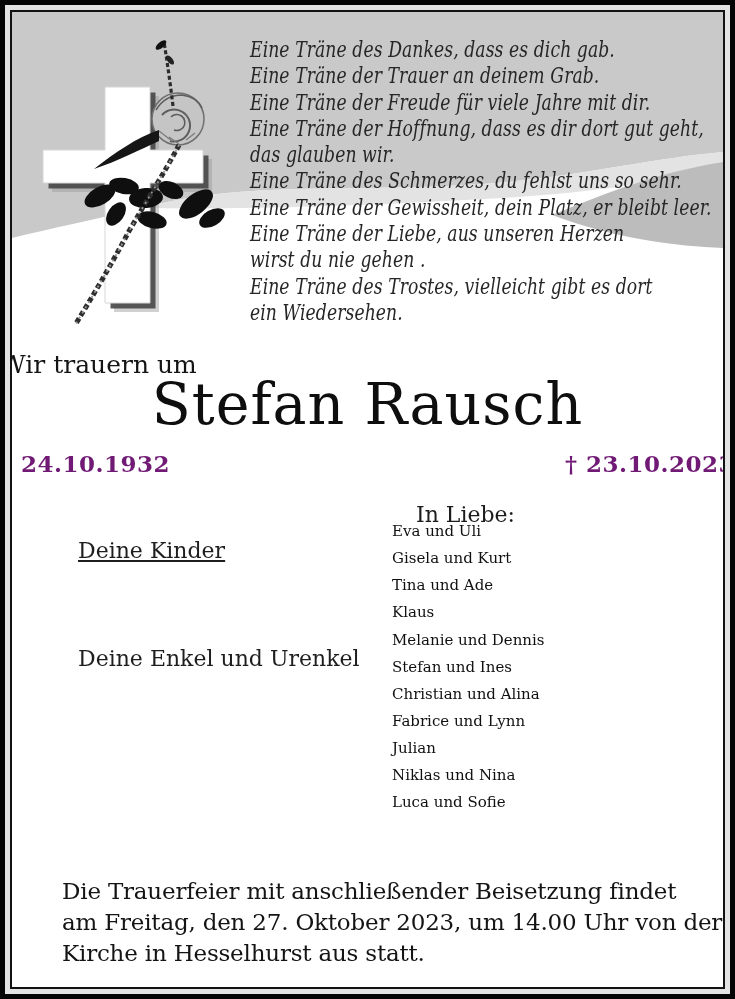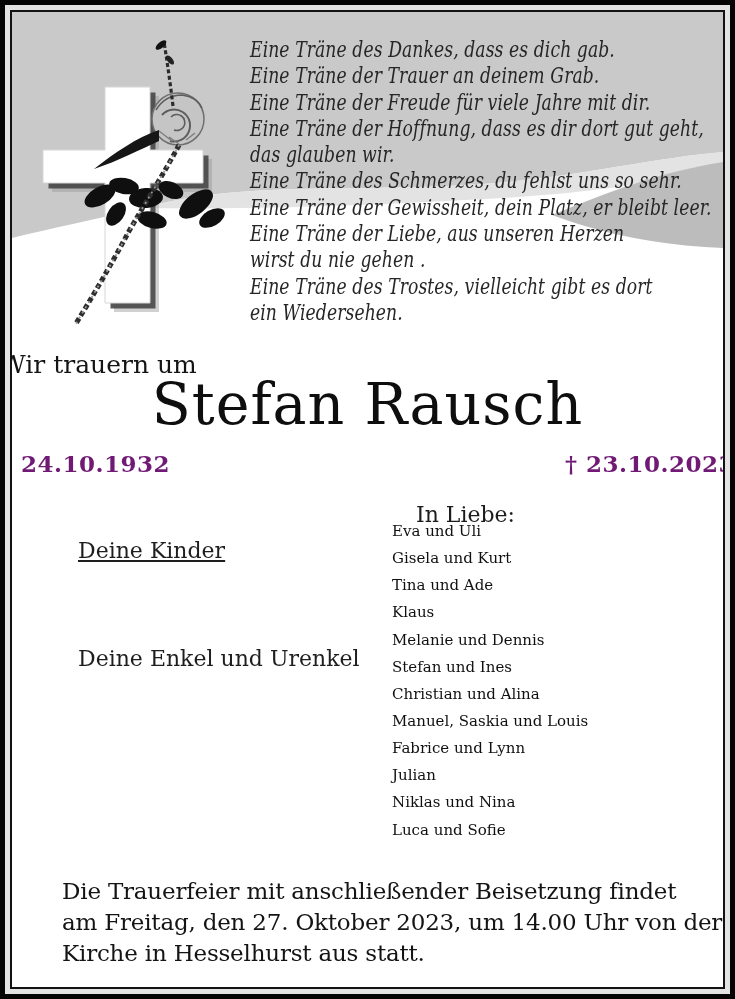--- a/index.html
+++ b/index.html
@@ -143,21 +143,20 @@
       <div class="label l1">Deine Kinder</div>
       <div class="label l2">Deine Enkel und Urenkel</div>
       <div class="names">
         <div class="name-item">Eva und Uli</div>
         <div class="name-item">Gisela und Kurt</div>
         <div class="name-item">Tina und Ade</div>
         <div class="name-item">Klaus</div>
         <div class="name-item">Melanie und Dennis</div>
         <div class="name-item">Stefan und Ines</div>
         <div class="name-item">Christian und Alina</div>
-        <div class="name-item">Manuel, Saskia und Louis</div>
         <div class="name-item">Fabrice und Lynn</div>
         <div class="name-item">Julian</div>
         <div class="name-item">Niklas und Nina</div>
         <div class="name-item">Luca und Sofie</div>
       </div>
 
       <div class="funeral">
         <div>Die Trauerfeier mit anschließender Beisetzung findet</div>
         <div>am Freitag, den 27. Oktober 2023, um 14.00 Uhr von der</div>
         <div>Kirche in Hesselhurst aus statt.</div>

